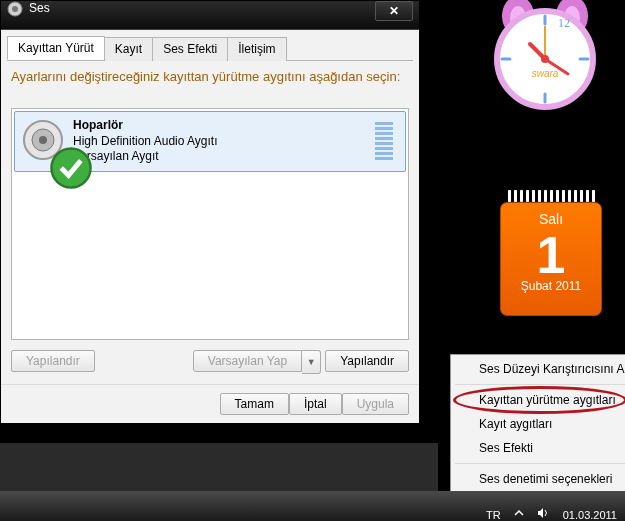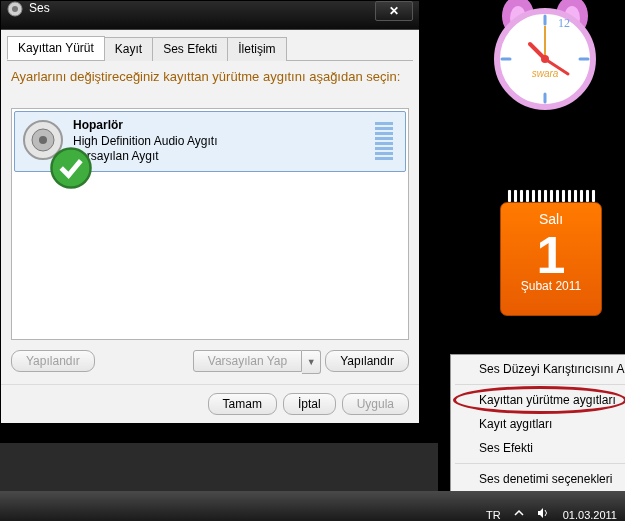--- a/index.html
+++ b/index.html
@@ -20,26 +20,26 @@
   .devicon{width:44px;height:44px;position:relative;margin-right:8px;flex:none}
   .devicon svg{width:44px;height:44px}
   .devicon .check{position:absolute;right:-2px;bottom:-2px;width:18px;height:18px}
   .devtext{flex:1;line-height:1.3}
   .devname{font-weight:bold;color:#000}
   .devsub{color:#000000}
   .levels{width:24px;display:flex;flex-direction:column;gap:2px;justify-content:center}
   .levels span{display:block;width:18px;height:3px;background:#8fb9e6}
   .btnrow{display:flex;gap:4px;margin:10px 4px 0 4px}
   .btnrow .spacer{flex:1}
-  button.winbtn{height:22px;padding:0 14px;font-size:12px;border:1px solid #acacac;background:linear-gradient(#fafafa,#e6e6e6);border-radius:9px;cursor:pointer}
+  button.winbtn{height:22px;padding:0 14px;font-size:12px;border:1px solid #acacac;background:linear-gradient(#fafafa,#e6e6e6);border-radius:2px;cursor:pointer}
   button.winbtn:disabled{color:#a0a0a0;cursor:default}
   .splitbtn{display:flex}
   .splitbtn button.winbtn{border-radius:3px 0 0 3px}
   .splitbtn .chev{width:18px;height:22px;border:1px solid #acacac;border-left:none;border-radius:0 3px 3px 0;background:linear-gradient(#fafafa,#e6e6e6);display:flex;align-items:center;justify-content:center;font-size:9px;color:#666;cursor:pointer}
-  .dlgfooter{display:flex;gap:6px;justify-content:flex-end;padding:8px 10px;background:#f2f2f2;border-top:1px solid #dcdcdc}
+  .dlgfooter{display:flex;justify-content:flex-end;padding:8px 10px;background:#f2f2f2;border-top:1px solid #dcdcdc}
   
   .clockgadget{position:absolute;left:490px;top:4px;width:110px;height:110px}
   .bunny{position:absolute;left:488px;top:-4px;width:114px;height:40px}
   .calgadget{position:absolute;left:500px;top:186px;width:102px}
   .calrings{height:16px;display:flex;gap:3px;justify-content:center;align-items:flex-end}
   .calrings span{width:3px;height:12px;background:#fff;border-radius:1px;box-shadow:0 0 1px #555}
   .calbody{background:linear-gradient(#ff7a00,#e85c00);border:1px solid #aa4400;border-radius:7px;color:#fff;text-align:center;padding:8px 4px 22px 4px}
   .calday{font-size:14px}
   .calnum{font-size:52px;line-height:1;font-weight:bold;margin:2px 0}
   .calmonth{font-size:12px;margin-top:-4px}

